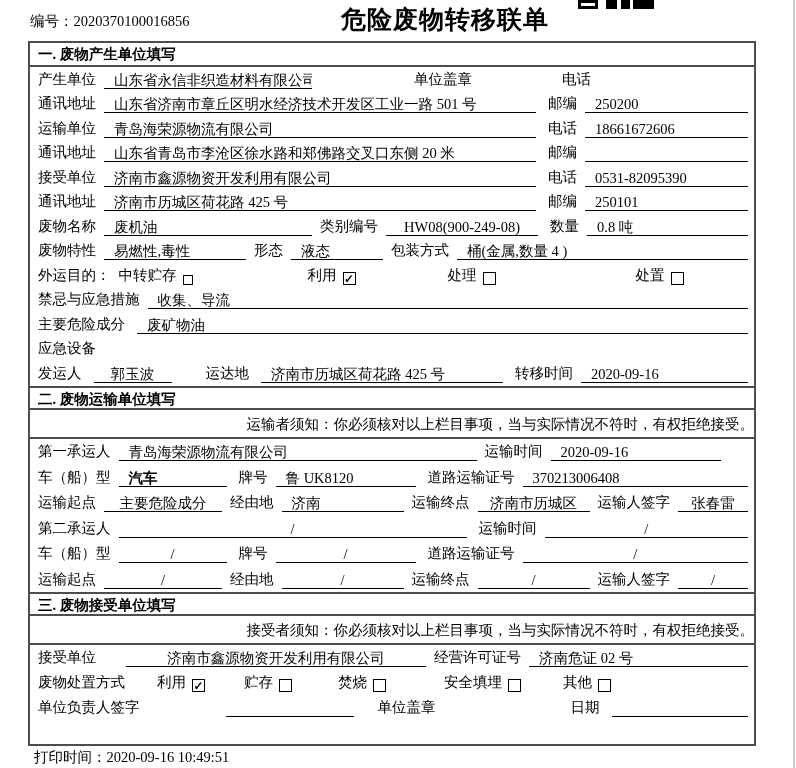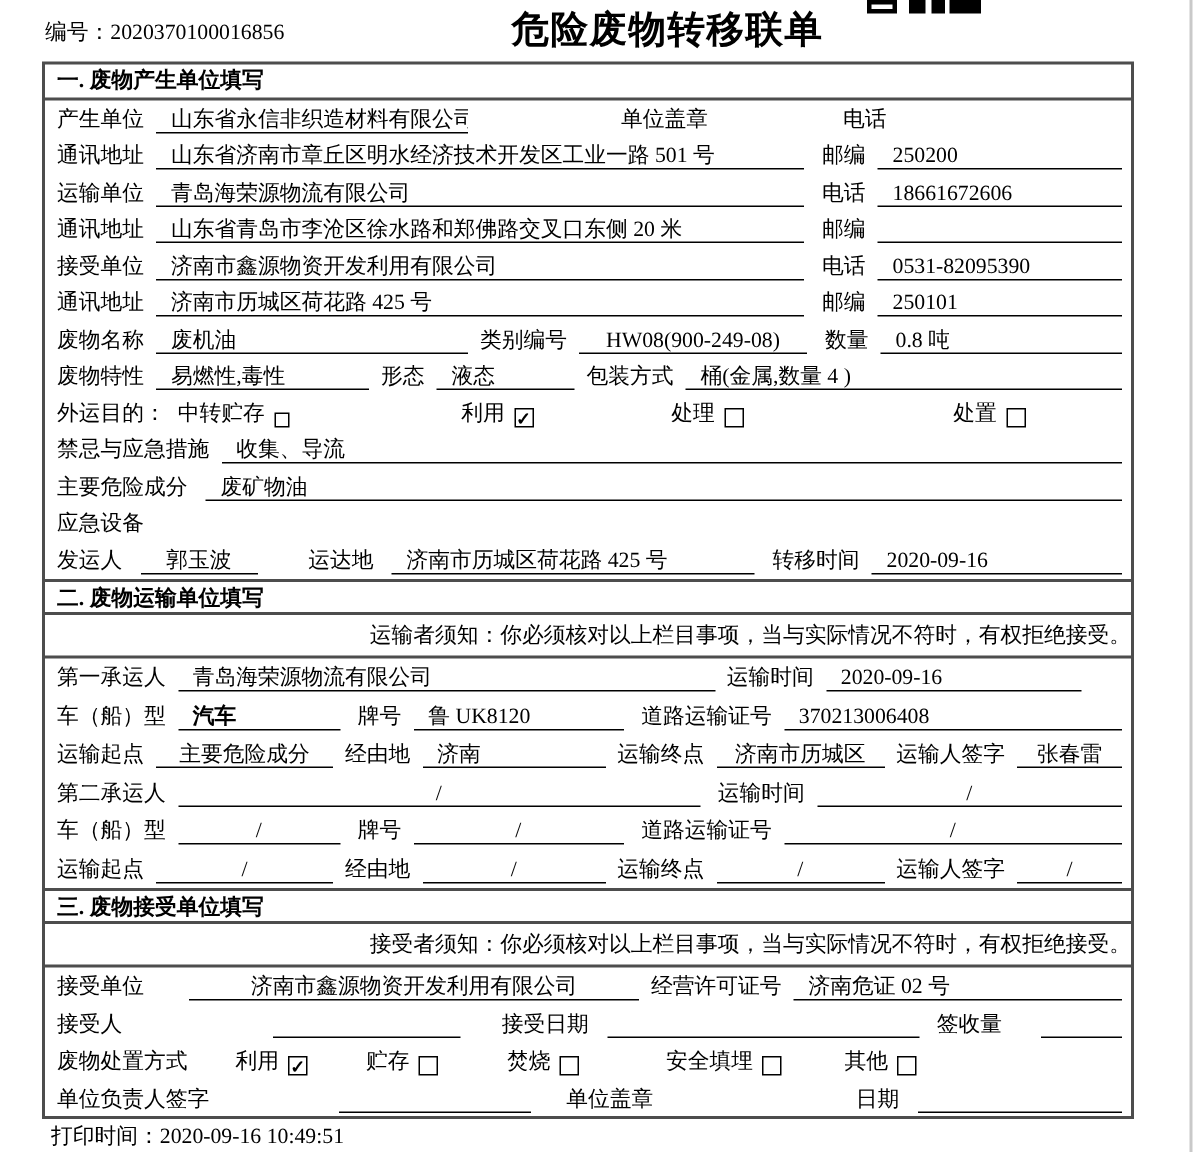--- a/index.html
+++ b/index.html
@@ -240,28 +240,20 @@
     <div class="sec-header mid">三. 废物接受单位填写</div>
     <div class="notice-row">接受者须知：你必须核对以上栏目事项，当与实际情况不符时，有权拒绝接受。</div>
 
     <div class="row">
       <span class="lbl">接受单位</span>
       <span class="fld c" style="width:300px;margin-left:30px;">济南市鑫源物资开发利用有限公司</span>
       <span class="lbl ml8">经营许可证号</span>
       <span class="fld grow ml8">济南危证 02 号</span>
     </div>
 
-    <div class="row">
-      <span class="lbl">接受人</span>
-      <span class="fld" style="width:125px;margin-left:100px;"></span>
-      <span class="lbl" style="margin-left:28px;">接受日期</span>
-      <span class="fld ml12" style="width:208px;"></span>
-      <span class="lbl ml12">签收量</span>
-      <span class="fld grow" style="margin-left:26px;"></span>
-    </div>
 
     <div class="row">
       <span class="lbl">废物处置方式</span>
       <span class="lbl" style="margin-left:32px;">利用</span>
       <span class="cb">✓</span>
       <span class="lbl" style="margin-left:39px;">贮存</span>
       <span class="cb"></span>
       <span class="lbl" style="margin-left:46px;">焚烧</span>
       <span class="cb"></span>
       <span class="lbl" style="margin-left:58px;">安全填埋</span>

